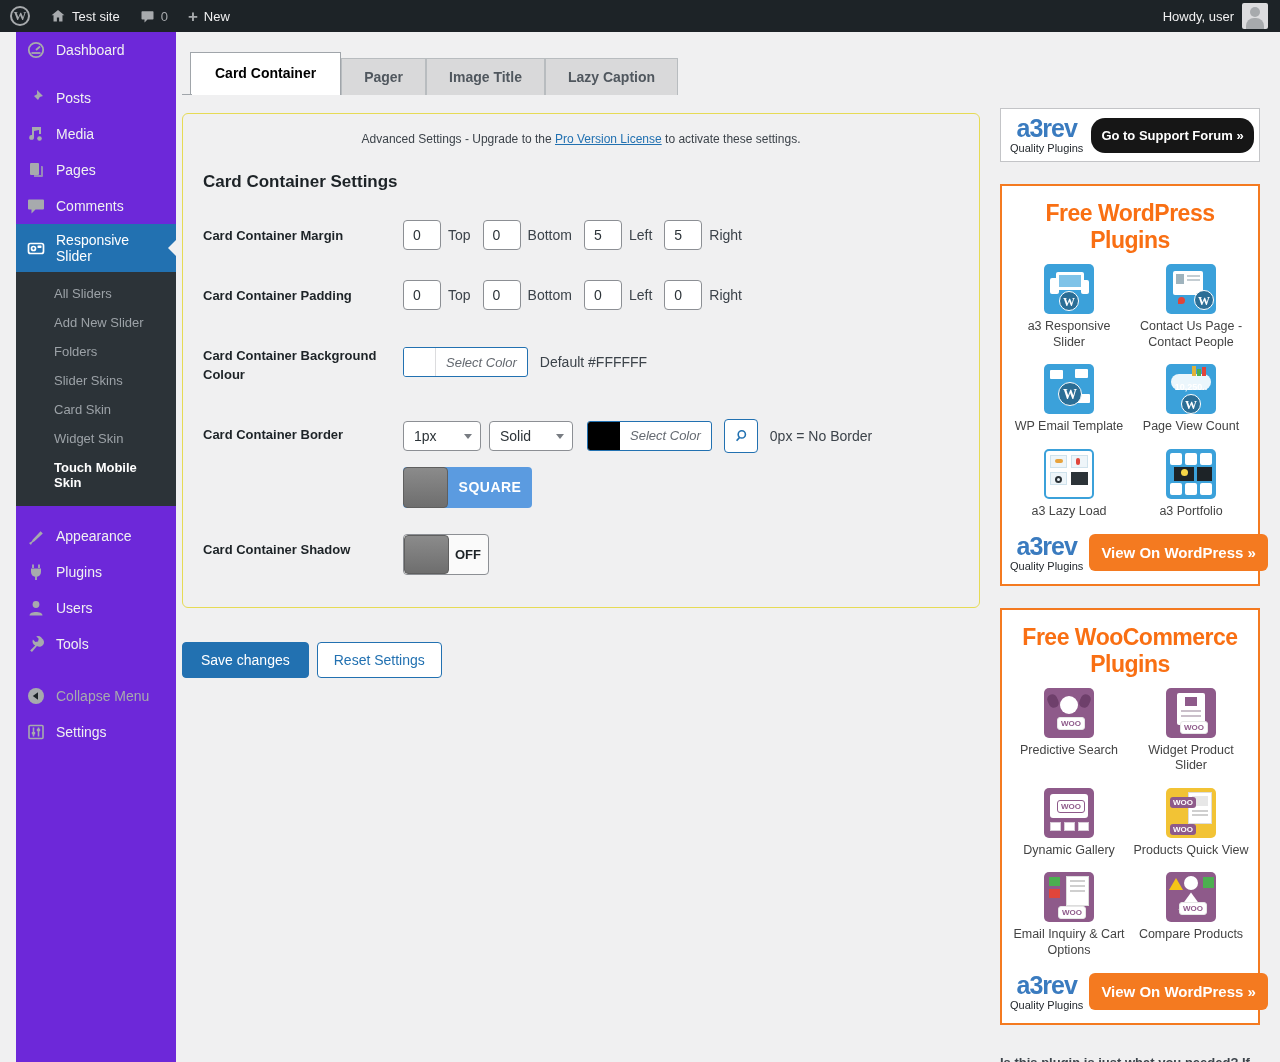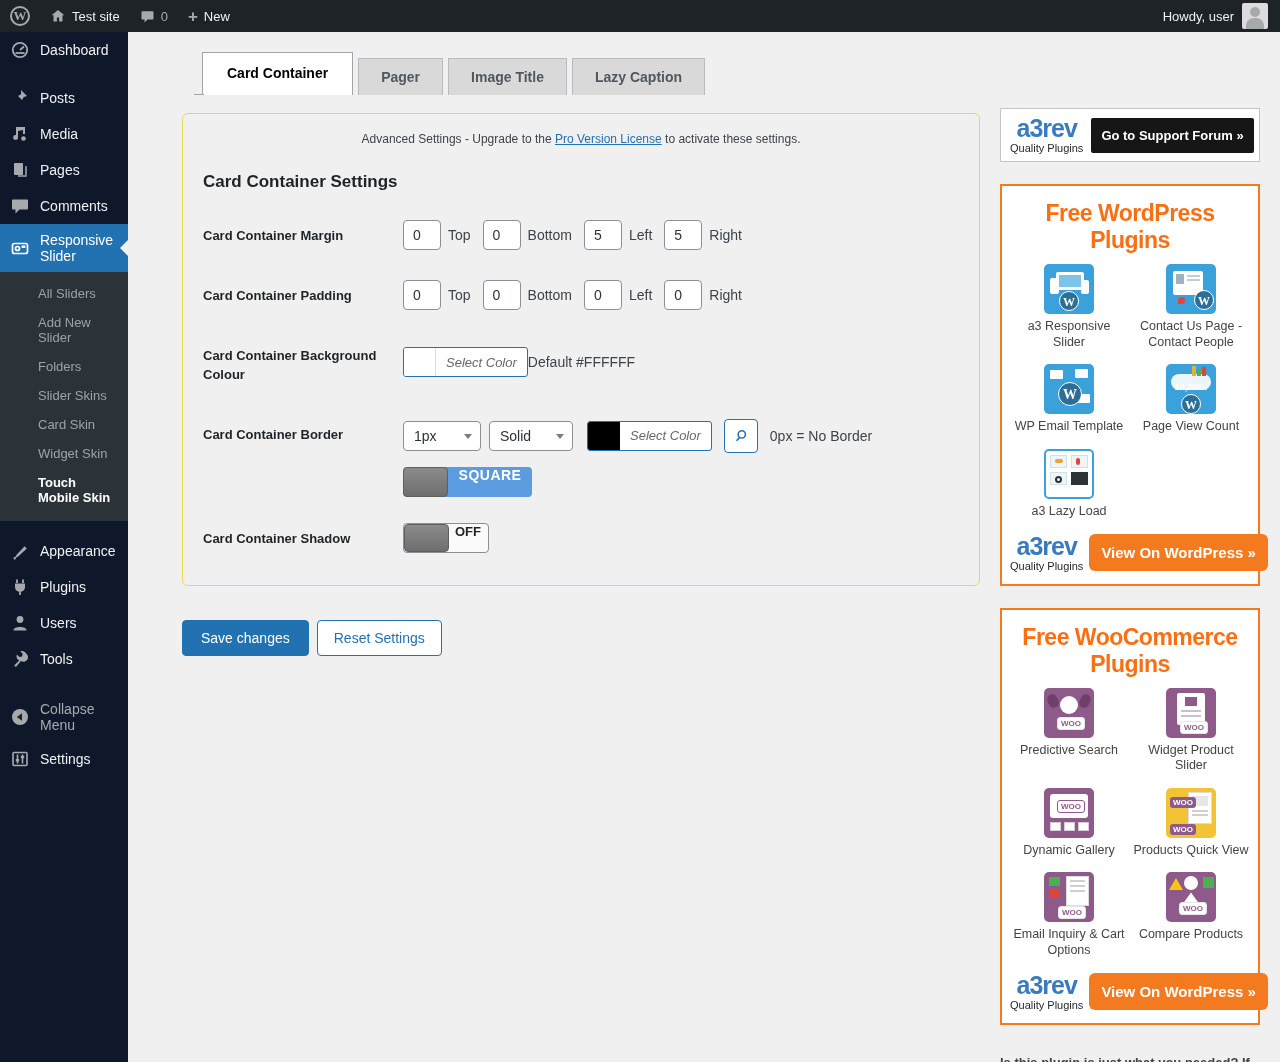--- a/index.html
+++ b/index.html
@@ -23,22 +23,22 @@
   }
   .ab-right { margin-left:auto; display:flex; align-items:center; gap:8px; padding-right:12px; }
   .avatar { width:26px; height:26px; background:#dcdcde; border-radius:2px; position:relative; overflow:hidden; }
   .avatar::before { content:""; position:absolute; top:4px; left:8px; width:10px; height:10px; border-radius:50%; background:#a7aaad; }
   .avatar::after  { content:""; position:absolute; top:15px; left:4px; width:18px; height:12px; border-radius:8px 8px 0 0; background:#a7aaad; }
   .ab-count { color:#a7aaad; }
   .plus-glyph { font-size:17px; font-weight:bold; color:#a7aaad; line-height:1; }
 
   
   #sidebar {
-    position:absolute; top:32px; left:0; width:128px; bottom:0;
-    background:#0f172a; color:#f0f0f1; font-size:14px;
+    position:absolute; top:32px; left:16px; width:160px; bottom:0;
+    background:#6d28d9; color:#f0f0f1; font-size:14px;
   }
   .menu-item {
     display:flex; align-items:center; gap:10px; padding:8px 8px 8px 10px;
     min-height:34px; color:#f0f0f1; cursor:pointer; position:relative;
   }
   .menu-item .mi-icon { width:20px; height:20px; color:#a7aaad; flex:0 0 20px; }
   .menu-item.separator-before { margin-top:12px; }
   .menu-item.active { background:#2271b1; color:#fff; }
   .menu-item.active .mi-icon { color:#fff; }
   .menu-item.active::after {
@@ -49,21 +49,21 @@
   .submenu-item { padding:7px 12px 7px 38px; color:#9ca2a7; font-size:13px; cursor:pointer; }
   .submenu-item.active { color:#fff; font-weight:bold; }
   .collapse-item { margin-top:16px; color:#a7aaad; }
   .collapse-item .mi-icon { color:#a7aaad; }
 
   
   #content { position:absolute; left:160px; top:32px; right:0; bottom:0; }
   #form-col { position:absolute; left:22px; top:20px; width:800px; }
 
   
-  .tabs { display:flex; gap:5px; margin-left:20px; align-items:flex-end; position:relative; }
+  .tabs { display:flex; margin-left:8px; align-items:flex-end; position:relative; }
   .tabs::before { content:""; position:absolute; left:-8px; bottom:0; width:10px; height:1px; background:#a0a5aa; }
   .tab {
     padding:10px 22px; font-size:14px; font-weight:bold; color:#50575e;
     background:#d9d9da; border:1px solid #b8bcbf; border-bottom:none; cursor:pointer;
   }
   .tab.active { background:#fff; color:#000; border-color:#a0a5aa; padding:12px 24px 14px; }
 
   
   .panel {
     margin-top:18px; border:1px solid #e6db55; border-radius:6px;
@@ -84,40 +84,40 @@
     font-family:"Liberation Sans", sans-serif;
   }
   .suffix { font-size:14px; color:#3c434a; margin:0 12px 0 7px; }
 
   .color-btn {
     display:flex; align-items:stretch; height:30px; border:1px solid #2271b1;
     border-radius:3px; background:#fff; overflow:hidden; cursor:pointer;font-style:italic;
   }
   .color-swatch { width:32px; border-right:1px solid #dcdcde; }
   .color-btn-label { display:flex; align-items:center; padding:0 10px; font-size:13px; color:#646970; }
-  .default-text { font-size:14px; color:#3c434a; }
+  .default-text { font-size:14px; color:#3c434a; margin-left:12px; }
 
   .select-box {
     position:relative; height:30px; border:1px solid #8c8f94; border-radius:4px;
     background:#fff; font-size:14px; color:#2c3338; display:flex; align-items:center;
     padding:0 22px 0 10px; margin-right:8px; cursor:pointer;
   }
   .select-box .caret {
     position:absolute; right:8px; top:12px; width:0; height:0;
     border-left:4px solid transparent; border-right:4px solid transparent;
     border-top:5px solid #787c82;
   }
   .search-btn {
     width:34px; height:34px; border:1px solid #2271b1; border-radius:4px;
     background:#fff; display:flex; align-items:center; justify-content:center;
     margin:0 12px; cursor:pointer;
   }
   .hint { font-size:14px; color:#3c434a; }
 
-  .toggle { position:relative; height:30px; border-radius:4px; overflow:hidden; display:flex; cursor:pointer; }
+  .toggle { position:relative; height:41px; border-radius:4px; overflow:hidden; display:flex; align-items:center; cursor:pointer; }
   .toggle .knob {
     position:absolute; left:0; top:0; bottom:0; width:45px; border-radius:4px;
     background:linear-gradient(#8b8b8b,#6e6e6e); border:1px solid #5f5f5f;
   }
   .toggle-square { width:129px; background:#5b9be0; }
   .toggle-square .toggle-text { margin-left:45px; flex:1; text-align:center; color:#fff; font-weight:bold; font-size:14px; letter-spacing:0.5px; }
   .toggle-off { width:86px; background:#fafafa; border:1px solid #8c8f94; }
   .toggle-off .toggle-text { margin-left:44px; flex:1; text-align:center; color:#1d2327; font-weight:bold; font-size:13px; }
 
   .btn-row { margin-top:34px; display:flex; gap:8px; }
@@ -134,21 +134,21 @@
   #aside { position:absolute; right:20px; top:0; width:260px; }
   .support-box {
     margin-top:76px; background:#fff; border:1px solid #c3c4c7; padding:7px 9px;
     display:flex; align-items:center; gap:8px;
   }
   .a3rev-logo { text-align:center; line-height:1; flex:0 0 auto; }
   .a3rev-name { font-size:25px; font-weight:bold; color:#3a7bbf; letter-spacing:-1px; text-shadow:1px 1px 0 #fff, -1px -1px 0 #fff; }
   .a3rev-sub { font-size:11px; color:#23282d; margin-top:2px; }
   .dark-btn {
     background:#161616; color:#fff; font-weight:bold; font-size:13px;
-    border:none; border-radius:2px; padding:10px 10px; cursor:pointer; white-space:nowrap;
+    border:none; border-radius:14px; padding:10px 10px; cursor:pointer; white-space:nowrap;
     font-family:"Liberation Sans", sans-serif;
   }
   .promo-box { margin-top:22px; background:#fff; border:2px solid #f47a20; padding:10px 8px 12px; }
   .promo-title { text-align:center; color:#f96f13; font-weight:bold; font-size:23px; letter-spacing:-0.5px; margin:4px 0 10px; }
   .promo-grid { display:grid; grid-template-columns:1fr 1fr; row-gap:14px; column-gap:4px; }
   .promo-item { text-align:center; cursor:pointer; }
   .promo-label { font-size:12.5px; color:#444; line-height:1.25; margin-top:5px; }
   .promo-footer { display:flex; align-items:center; gap:6px; margin-top:14px; }
   .orange-btn {
     background:#f47a20; color:#fff; font-weight:bold; font-size:15px;
@@ -467,20 +467,34 @@
             <span class="shape" style="left:4px;top:4px;width:17px;height:13px;background:#eef5f9;border:1px solid #cfe2ec;"></span>
             <span class="shape" style="left:25px;top:4px;width:17px;height:13px;background:#eef5f9;border:1px solid #cfe2ec;"></span>
             <span class="shape" style="left:4px;top:21px;width:17px;height:13px;background:#eef5f9;border:1px solid #cfe2ec;"></span>
             <span class="shape" style="left:25px;top:21px;width:17px;height:13px;background:#2c3338;"></span>
             <span class="shape" style="left:9px;top:8px;width:8px;height:4px;background:#e8a33d;border-radius:2px;"></span>
             <span class="shape" style="left:30px;top:7px;width:4px;height:7px;background:#e0453a;border-radius:2px;"></span>
             <span class="shape" style="left:9px;top:25px;width:7px;height:7px;border:2px solid #2c3338;border-radius:50%;"></span>
           </div>
           <div class="promo-label">a3 Lazy Load</div>
         </div>
+        <div class="promo-item">
+          <div class="pi blue">
+            <span class="shape" style="left:4px;top:4px;width:12px;height:12px;background:#fff;border-radius:2px;"></span>
+            <span class="shape" style="left:19px;top:4px;width:12px;height:12px;background:#fff;border-radius:2px;"></span>
+            <span class="shape" style="left:34px;top:4px;width:12px;height:12px;background:#fff;border-radius:2px;"></span>
+            <span class="shape" style="left:4px;top:34px;width:12px;height:12px;background:#fff;border-radius:2px;"></span>
+            <span class="shape" style="left:19px;top:34px;width:12px;height:12px;background:#fff;border-radius:2px;"></span>
+            <span class="shape" style="left:34px;top:34px;width:12px;height:12px;background:#fff;border-radius:2px;"></span>
+            <span class="shape" style="left:8px;top:18px;width:20px;height:14px;background:#1d2327;"></span>
+            <span class="shape" style="left:15px;top:20px;width:7px;height:7px;background:#f5d547;border-radius:50%;"></span>
+            <span class="shape" style="left:31px;top:18px;width:15px;height:14px;background:#1d2327;"></span>
+          </div>
+          <div class="promo-label">a3 Portfolio</div>
+        </div>
       </div>
       <div class="promo-footer">
         <div class="a3rev-logo">
           <div class="a3rev-name">a3rev</div>
           <div class="a3rev-sub">Quality Plugins</div>
         </div>
         <button class="orange-btn">View On WordPress  »</button>
       </div>
     </div>
 

